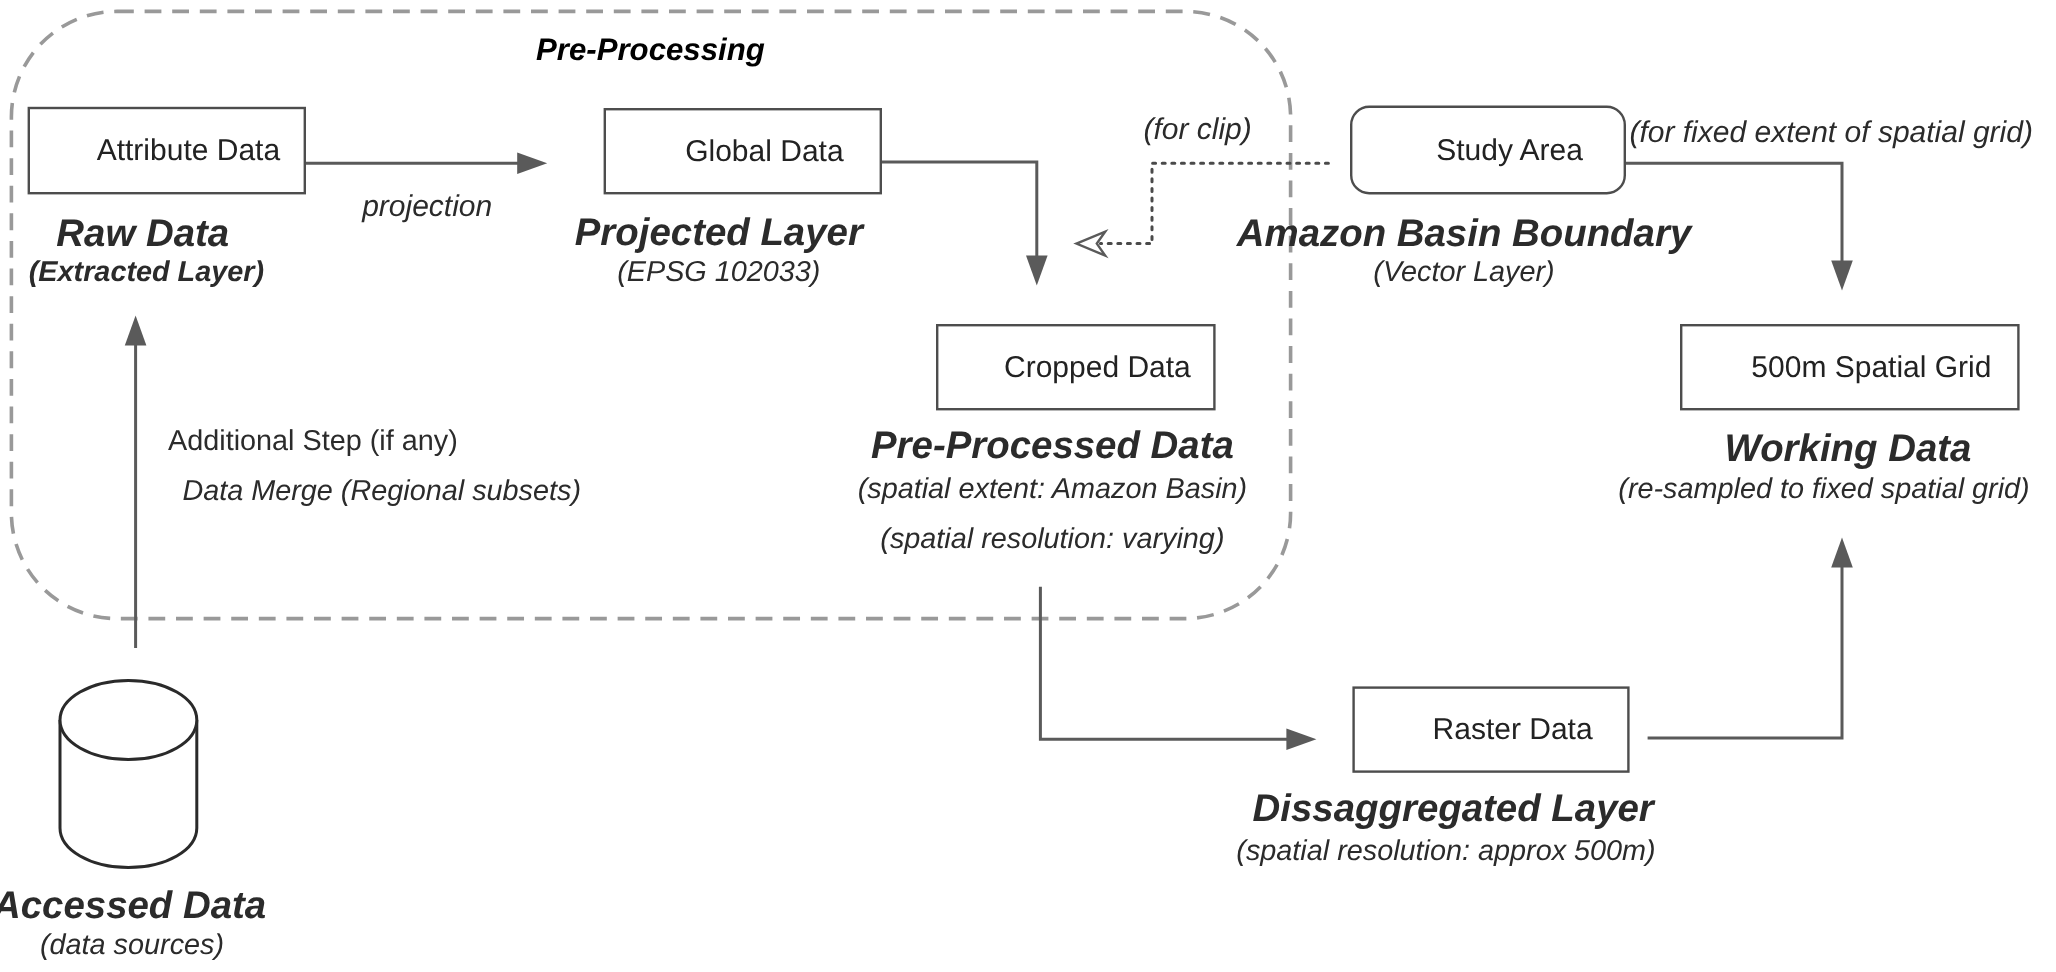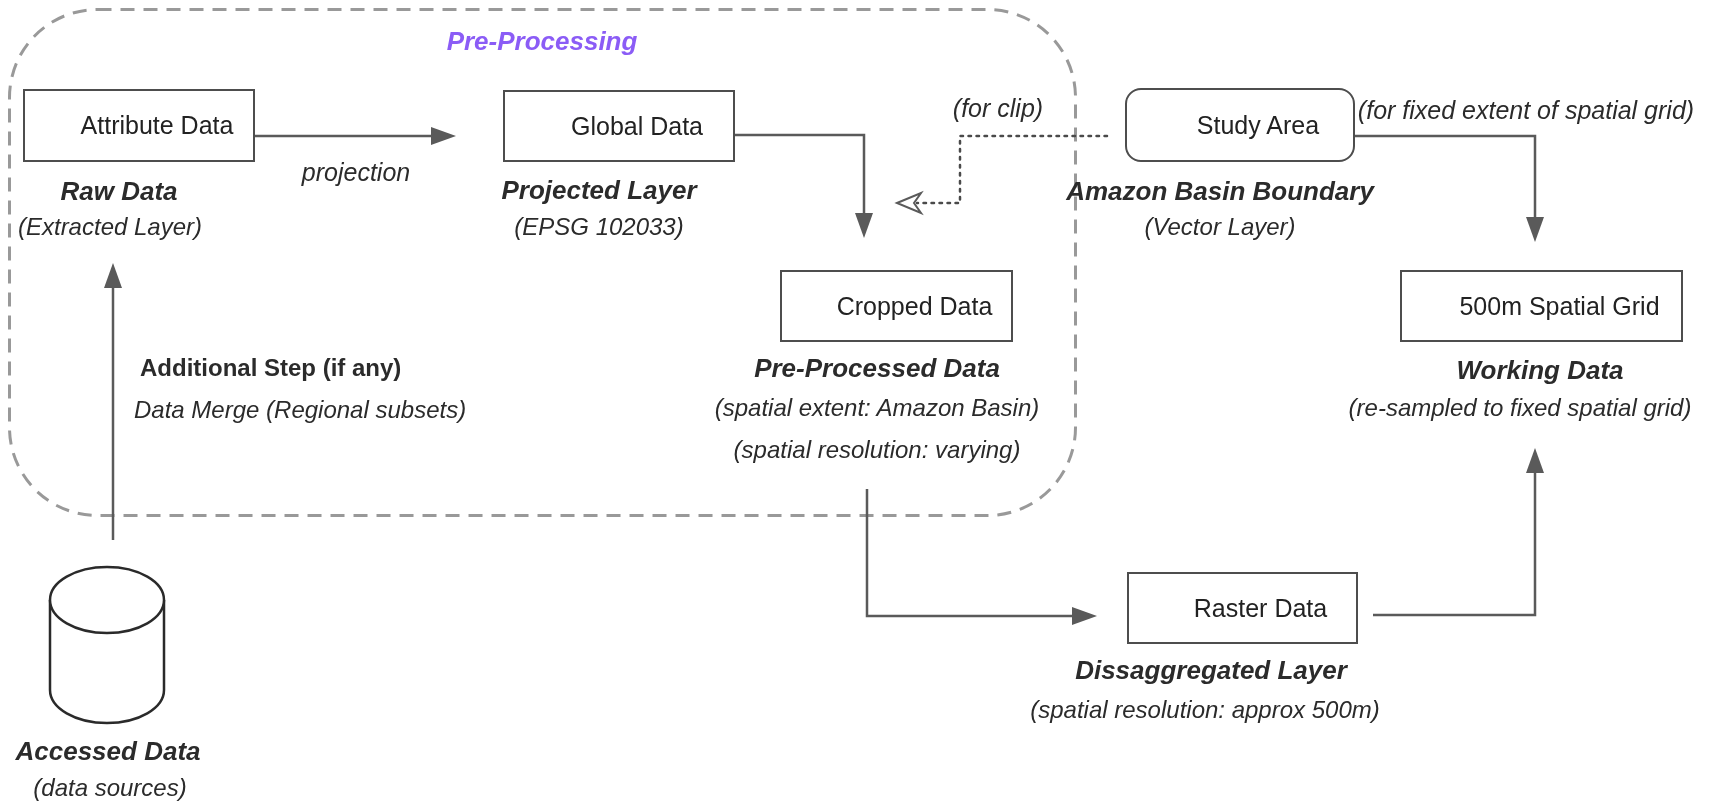--- a/index.html
+++ b/index.html
@@ -18,31 +18,31 @@
     display:flex;align-items:center;justify-content:center;
     font-size:25px;color:#222;
     white-space:nowrap;
     padding-left:36px;
   }
   .lbl{
     position:absolute;z-index:2;
     transform:translateX(-50%);
     white-space:nowrap;color:#2b2b2b;
   }
-  .lbl-primary{font-weight:bold;font-style:italic;font-size:26px;}
+  .lbl-primary{font-weight:bold;font-style:italic;font-size:32px;}
   .lbl-secondary{font-style:italic;font-size:24px;}
   .lbl-note{font-style:italic;font-size:25px;}
   .lbl-left{
     position:absolute;z-index:2;white-space:nowrap;color:#2b2b2b;
   }
-  .lbl-step-head{font-weight:bold;font-size:24px;}
+  .lbl-step-head{font-weight:normal;font-size:24px;}
   .lbl-step-item{font-style:italic;font-size:24px;}
   .title{
     position:absolute;z-index:2;transform:translateX(-50%);
-    font-weight:bold;font-style:italic;font-size:26px;color:#8b5cf6;
+    font-weight:bold;font-style:italic;font-size:26px;color:#000000;
     white-space:nowrap;
     text-align:right;
   }
 </style>
 </head>
 <body>
 
 <div id="canvas">
 
   <svg id="connectors" width="1713" height="810" viewBox="0 0 1713 810">
@@ -93,21 +93,21 @@
   <div class="title" style="left:542px;top:26px;">Pre-Processing</div>
 
   <div class="box" style="left:23px;top:89px;width:192px;height:69px;">Attribute Data</div>
   <div class="box" style="left:503px;top:90px;width:192px;height:68px;">Global Data</div>
   <div class="box" style="left:780px;top:270px;width:193px;height:68px;">Cropped Data</div>
   <div class="box" style="left:1125px;top:88px;width:190px;height:70px;border-radius:16px;">Study Area</div>
   <div class="box" style="left:1400px;top:270px;width:243px;height:68px;">500m Spatial Grid</div>
   <div class="box" style="left:1127px;top:572px;width:191px;height:68px;">Raster Data</div>
 
   <div class="lbl lbl-primary" style="left:119px;top:176px;">Raw Data</div>
-  <div class="lbl lbl-secondary" style="left:110px;top:213px;">(Extracted Layer)</div>
+  <div class="lbl lbl-secondary" style="left:122px;top:213px;font-weight:bold;">(Extracted Layer)</div>
 
   <div class="lbl lbl-note" style="left:356px;top:158px;">projection</div>
 
   <div class="lbl lbl-primary" style="left:599px;top:175px;">Projected Layer</div>
   <div class="lbl lbl-secondary" style="left:599px;top:213px;">(EPSG 102033)</div>
 
   <div class="lbl lbl-primary" style="left:877px;top:353px;">Pre-Processed Data</div>
   <div class="lbl lbl-secondary" style="left:877px;top:394px;">(spatial extent: Amazon Basin)</div>
   <div class="lbl lbl-secondary" style="left:877px;top:436px;">(spatial resolution: varying)</div>
 
@@ -115,21 +115,21 @@
 
   <div class="lbl lbl-primary" style="left:1220px;top:176px;">Amazon Basin Boundary</div>
   <div class="lbl lbl-secondary" style="left:1220px;top:213px;">(Vector Layer)</div>
 
   <div class="lbl lbl-note" style="left:1526px;top:96px;">(for fixed extent of spatial grid)</div>
 
   <div class="lbl lbl-primary" style="left:1540px;top:355px;">Working Data</div>
   <div class="lbl lbl-secondary" style="left:1520px;top:394px;">(re-sampled to fixed spatial grid)</div>
 
   <div class="lbl-left lbl-step-head" style="left:140px;top:354px;">Additional Step (if any)</div>
-  <div class="lbl-left lbl-step-item" style="left:134px;top:396px;">Data Merge (Regional subsets)</div>
+  <div class="lbl-left lbl-step-item" style="left:152px;top:396px;">Data Merge (Regional subsets)</div>
 
   <div class="lbl lbl-primary" style="left:1211px;top:655px;">Dissaggregated Layer</div>
   <div class="lbl lbl-secondary" style="left:1205px;top:696px;">(spatial resolution: approx 500m)</div>
 
   <div class="lbl lbl-primary" style="left:108px;top:736px;">Accessed Data</div>
   <div class="lbl lbl-secondary" style="left:110px;top:774px;">(data sources)</div>
 
 </div>
 
 </body></html>

